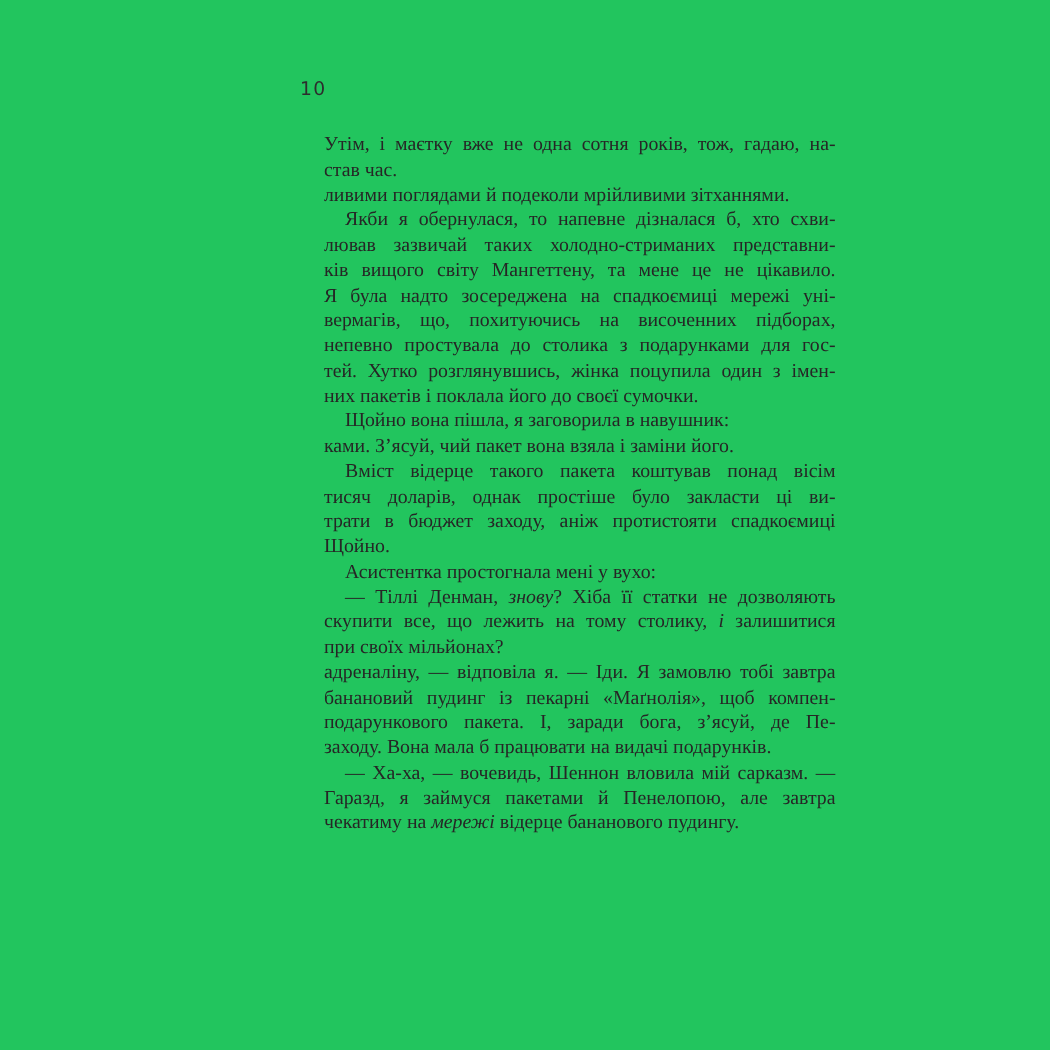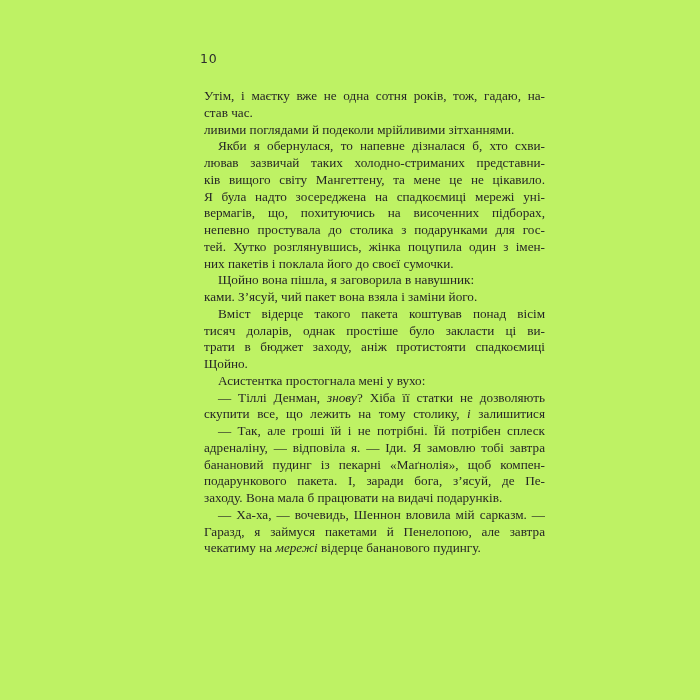--- a/index.html
+++ b/index.html
@@ -1,35 +1,35 @@
 <!DOCTYPE html>
 <html><head>
 <meta charset="utf-8">
 <style>
   html, body { margin: 0; padding: 0; background: #ffffff; }
   .sheet {
     position: relative;
     width: 700px;
     height: 700px;
-    background: #bef264;
+    background: #22c55e;
     font-family: "Liberation Serif", serif;
     overflow: hidden;
   }
   .page-number {
     position: absolute;
     left: 200px;
     top: 51px;
     font-family: "DejaVu Sans", sans-serif;
     font-size: 12.5px;
     letter-spacing: 0.8px;
     color: #2d2d2d;
   }
   .text-column {
     position: absolute;
-    left: 204px;
+    left: 216px;
     top: 88px;
     width: 341px;
     color: #262626;
     font-size: 13.2px;
   }
   .line {
     height: 16.75px;
     line-height: 16.75px;
     text-align: justify;
     text-align-last: justify;
@@ -77,23 +77,23 @@
         <div class="line">тисяч доларів, однак простіше було закласти ці ви-</div>
         <div class="line">трати в бюджет заходу, аніж протистояти спадкоємиці</div>
         <div class="line final">Щойно.</div>
       </div>
       <div>
         <div class="line indent final">Асистентка простогнала мені у вухо:</div>
       </div>
       <div>
         <div class="line indent">— Тіллі Денман, <i>знову</i>? Хіба її статки не дозволяють</div>
         <div class="line">скупити все, що лежить на тому столику, <i>і</i> залишитися</div>
+        <div class="line final">при своїх мільйонах?</div>
       </div>
       <div>
-        <div class="line indent">— Так, але гроші їй і не потрібні. Їй потрібен сплеск</div>
         <div class="line">адреналіну, — відповіла я. — Іди. Я замовлю тобі завтра</div>
         <div class="line">банановий пудинг із пекарні «Маґнолія», щоб компен-</div>
         <div class="line">подарункового пакета. І, заради бога, з’ясуй, де Пе-</div>
         <div class="line final">заходу. Вона мала б працювати на видачі подарунків.</div>
       </div>
       <div>
         <div class="line indent">— Ха-ха, — вочевидь, Шеннон вловила мій сарказм. —</div>
         <div class="line">Гаразд, я займуся пакетами й Пенелопою, але завтра</div>
         <div class="line final">чекатиму на <i>мережі</i> відерце бананового пудингу.</div>
       </div>

